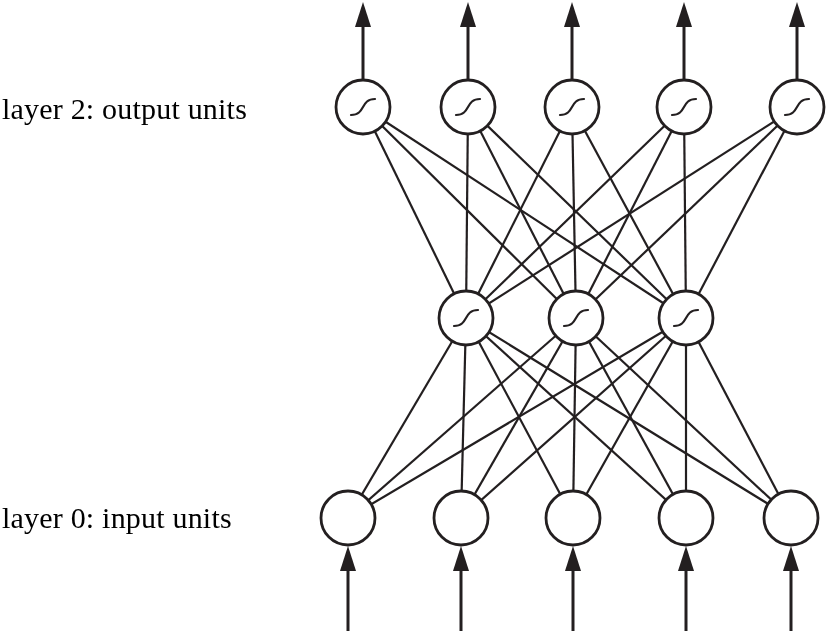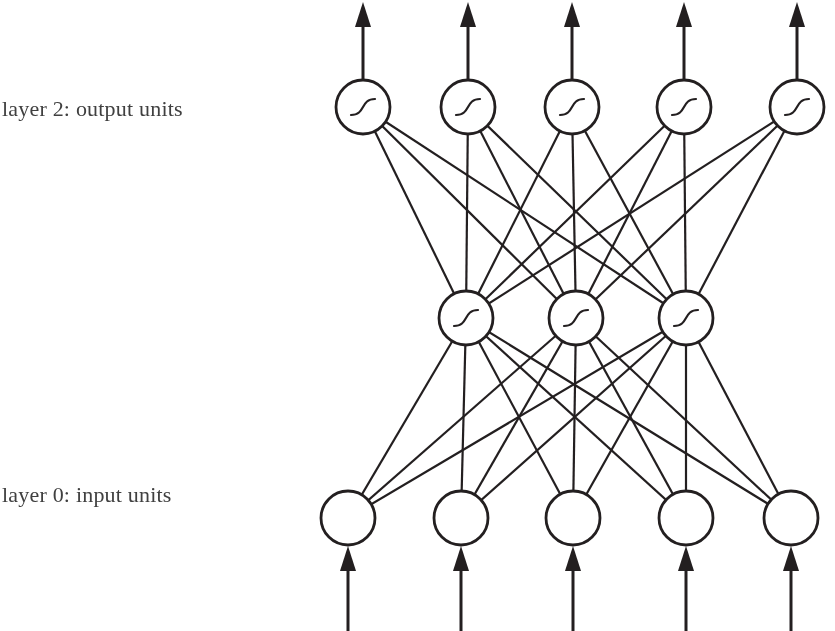--- a/index.html
+++ b/index.html
@@ -8,29 +8,29 @@
     height: 631px;
     background: #ffffff;
     position: relative;
     overflow: hidden;
     font-family: "Liberation Serif", serif;
   }
   .stage { position: absolute; inset: 0; }
   .layer-label {
     position: absolute;
     left: 2px;
-    font-size: 22px;
+    font-size: 30px;
     line-height: 38px;
-    color: #404040;
+    color: #000000;
     white-space: nowrap;
     letter-spacing: 0.2px;
   }
   #lbl-layer2 { top: 90px; }
   #lbl-layer1 { top: 304px; }
-  #lbl-layer0 { top: 476px; }
+  #lbl-layer0 { top: 499px; }
   svg.network { position: absolute; top: 0; left: 0; }
 </style>
 </head>
 <body>
 
 <div class="stage">
   <div class="layer-label" id="lbl-layer2">layer 2: output units</div>
   <div class="layer-label" id="lbl-layer0">layer 0: input units</div>
 
   <svg class="network" width="835" height="631" viewBox="0 0 835 631">

